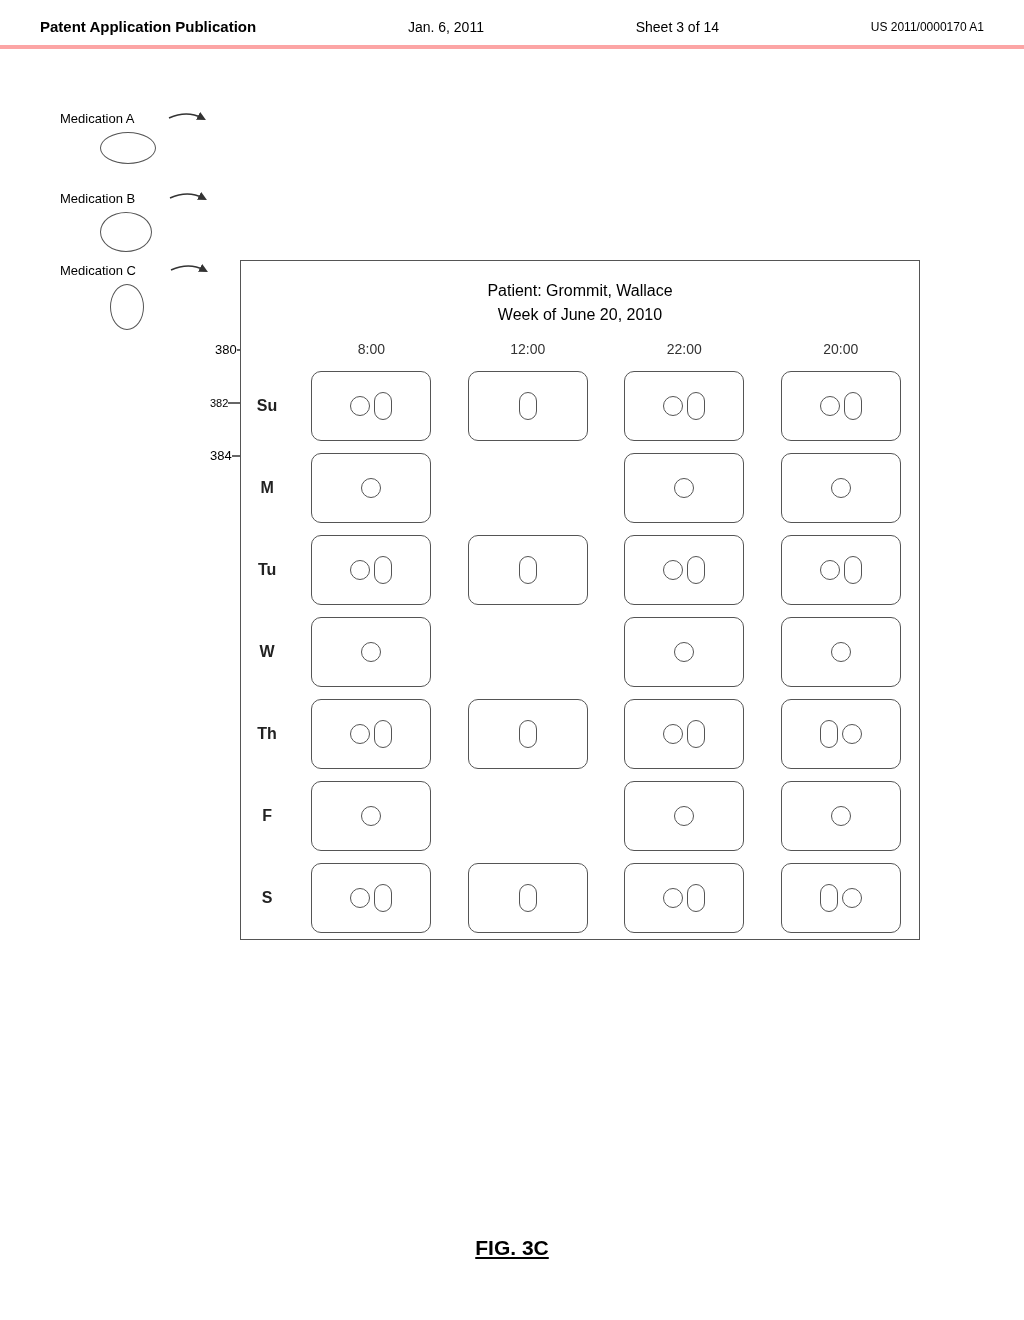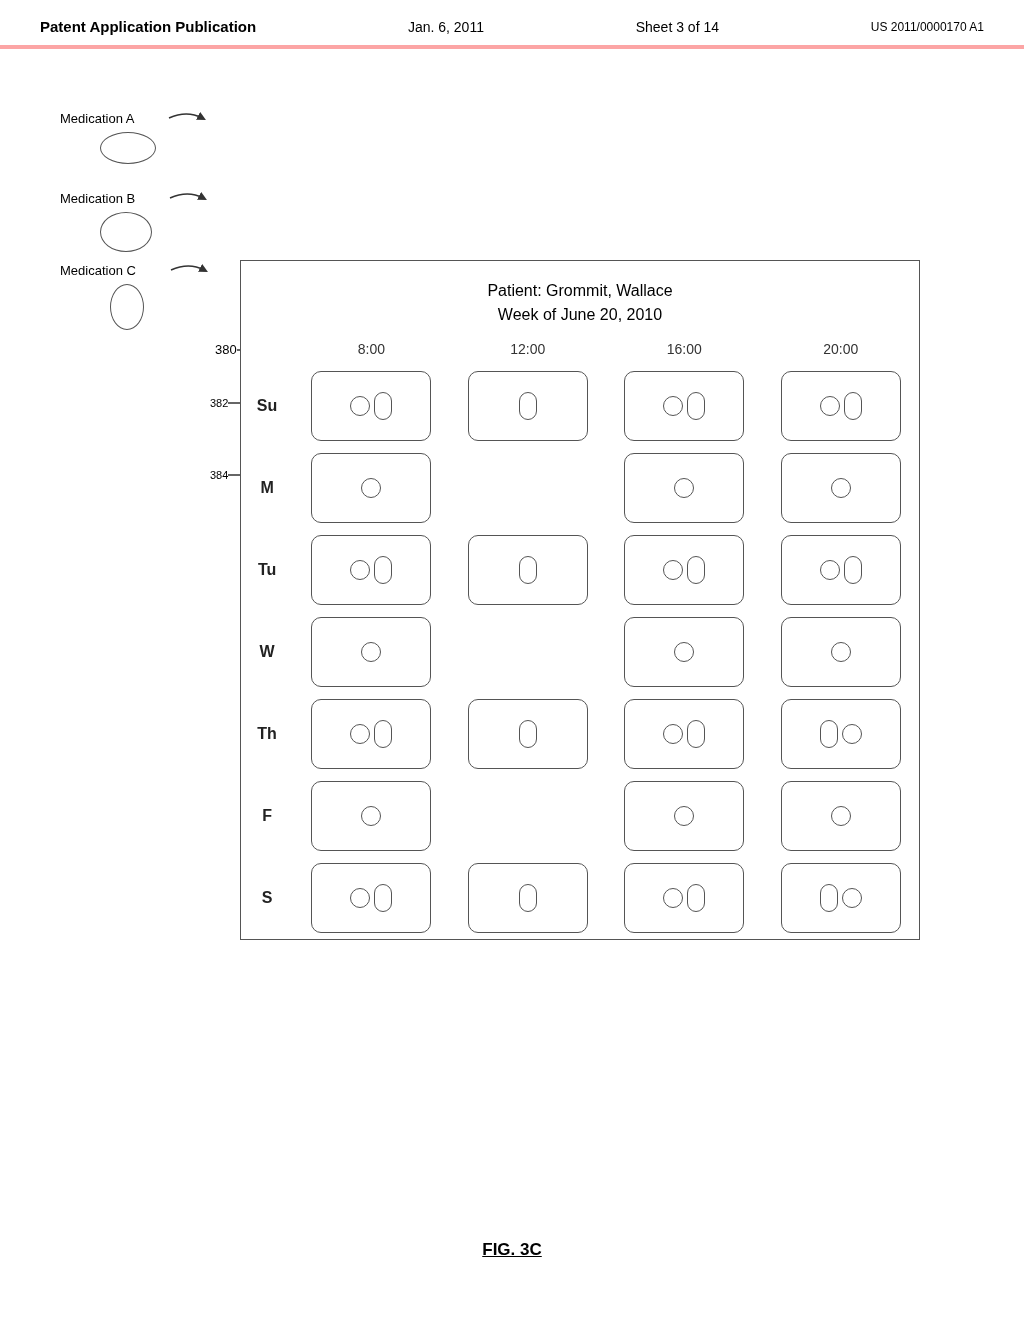--- a/index.html
+++ b/index.html
@@ -123,21 +123,21 @@
       gap: 2px;
     }
 
     
     .fig-caption {
       position: absolute;
       bottom: 60px;
       left: 50%;
       transform: translateX(-50%);
       text-align: center;
-      font-size: 17px;
+      font-size: 21px;
       font-weight: bold;
       text-decoration: underline;
     }
 
     
     .med-a-group {
       position: absolute;
       left: 60px;
       top: 108px;
     }
@@ -243,21 +243,21 @@
   <svg width="20" height="14" viewBox="0 0 20 14">
     <path d="M0,7 L16,7" stroke="#333" fill="none" stroke-width="1.5" marker-end="url(#arr5)"></path>
     <defs>
       <marker id="arr5" markerWidth="5" markerHeight="5" refX="3" refY="2.5" orient="auto">
         <path d="M0,0 L5,2.5 L0,5 Z" fill="#333"></path>
       </marker>
     </defs>
   </svg>
 </div>
 
-<div style="position:absolute; left:210px; top:468px; font-size:11px; display:flex; align-items:center;">
+<div style="position:absolute; left:210px; top:448px; font-size:13px; display:flex; align-items:center;">
   <span>384</span>
   <svg width="20" height="14" viewBox="0 0 20 14">
     <path d="M0,7 L16,7" stroke="#333" fill="none" stroke-width="1.5" marker-end="url(#arr6)"></path>
     <defs>
       <marker id="arr6" markerWidth="5" markerHeight="5" refX="3" refY="2.5" orient="auto">
         <path d="M0,0 L5,2.5 L0,5 Z" fill="#333"></path>
       </marker>
     </defs>
   </svg>
 </div>
@@ -267,21 +267,21 @@
     <div>Patient: Grommit, Wallace</div>
     <div>Week of June 20, 2010</div>
   </div>
 
   <table class="schedule-table">
     <thead>
       <tr>
         <th class="day-col"></th>
         <th class="time-col">8:00</th>
         <th class="time-col">12:00</th>
-        <th class="time-col">16:00</th>
+        <th class="time-col">22:00</th>
         <th class="time-col">20:00</th>
       </tr>
     </thead>
     <tbody>
 
       <tr>
         <td class="day-label">Su</td>
         <td>
           <div class="cell-container">
             <div class="pill-combo">

